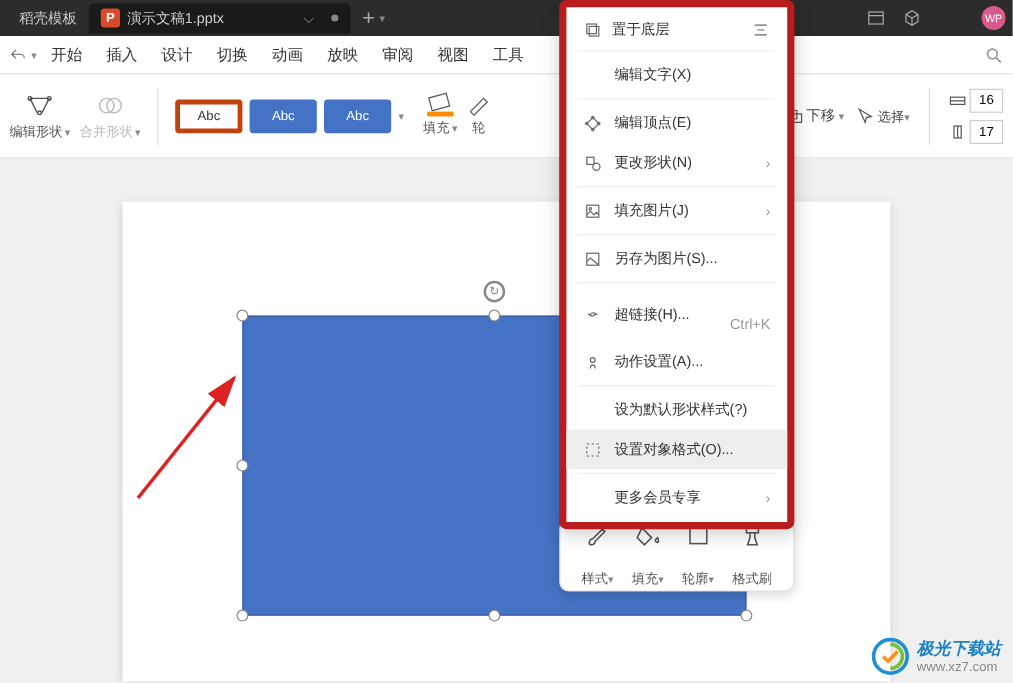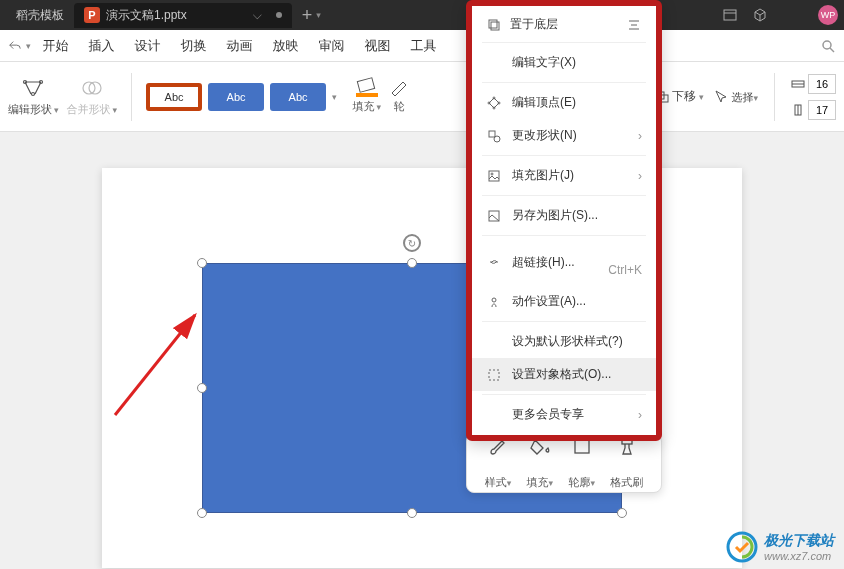--- a/index.html
+++ b/index.html
@@ -55,21 +55,21 @@
 .menu-sep { height: 1px; background: #eee; margin: 3px 10px; }
 .menu-item.indented { padding-left: 40px; }
 .top-icon-row { display: flex; justify-content: space-between; padding: 6px 14px; align-items: center; }
 
 .float-toolbar { position: absolute; bottom: 76px; right: 182px; width: 196px; height: 60px; background: #fff; border: 1px solid #ddd; border-radius: 8px; box-shadow: 0 2px 10px rgba(0,0,0,0.15); display: flex; align-items: center; justify-content: space-around; padding: 6px 10px; z-index: 90; }
 .ft-item { display: flex; flex-direction: column; align-items: center; gap: 19px; font-size: 11px; color: #555; }
 .ft-icon { width: 22px; height: 20px; color: #555; }
 
 .watermark { position: absolute; bottom: 6px; right: 10px; display: flex; align-items: center; gap: 6px; font-size: 14px; color: #2080c0; z-index: 200; }
 .wm-logo { width: 32px; height: 32px; }
-.wm-url { font-size: 11px; color: #888; font-style: italic; }
+.wm-url { font-size: 11px; color: #888; }
 
 svg { display: block; }
 .chev { font-size: 9px; color: #888; }
 </style>
 </head>
 <body>
 
 <div class="tab-bar">
   <div class="tab">
     <span>稻壳模板</span>

